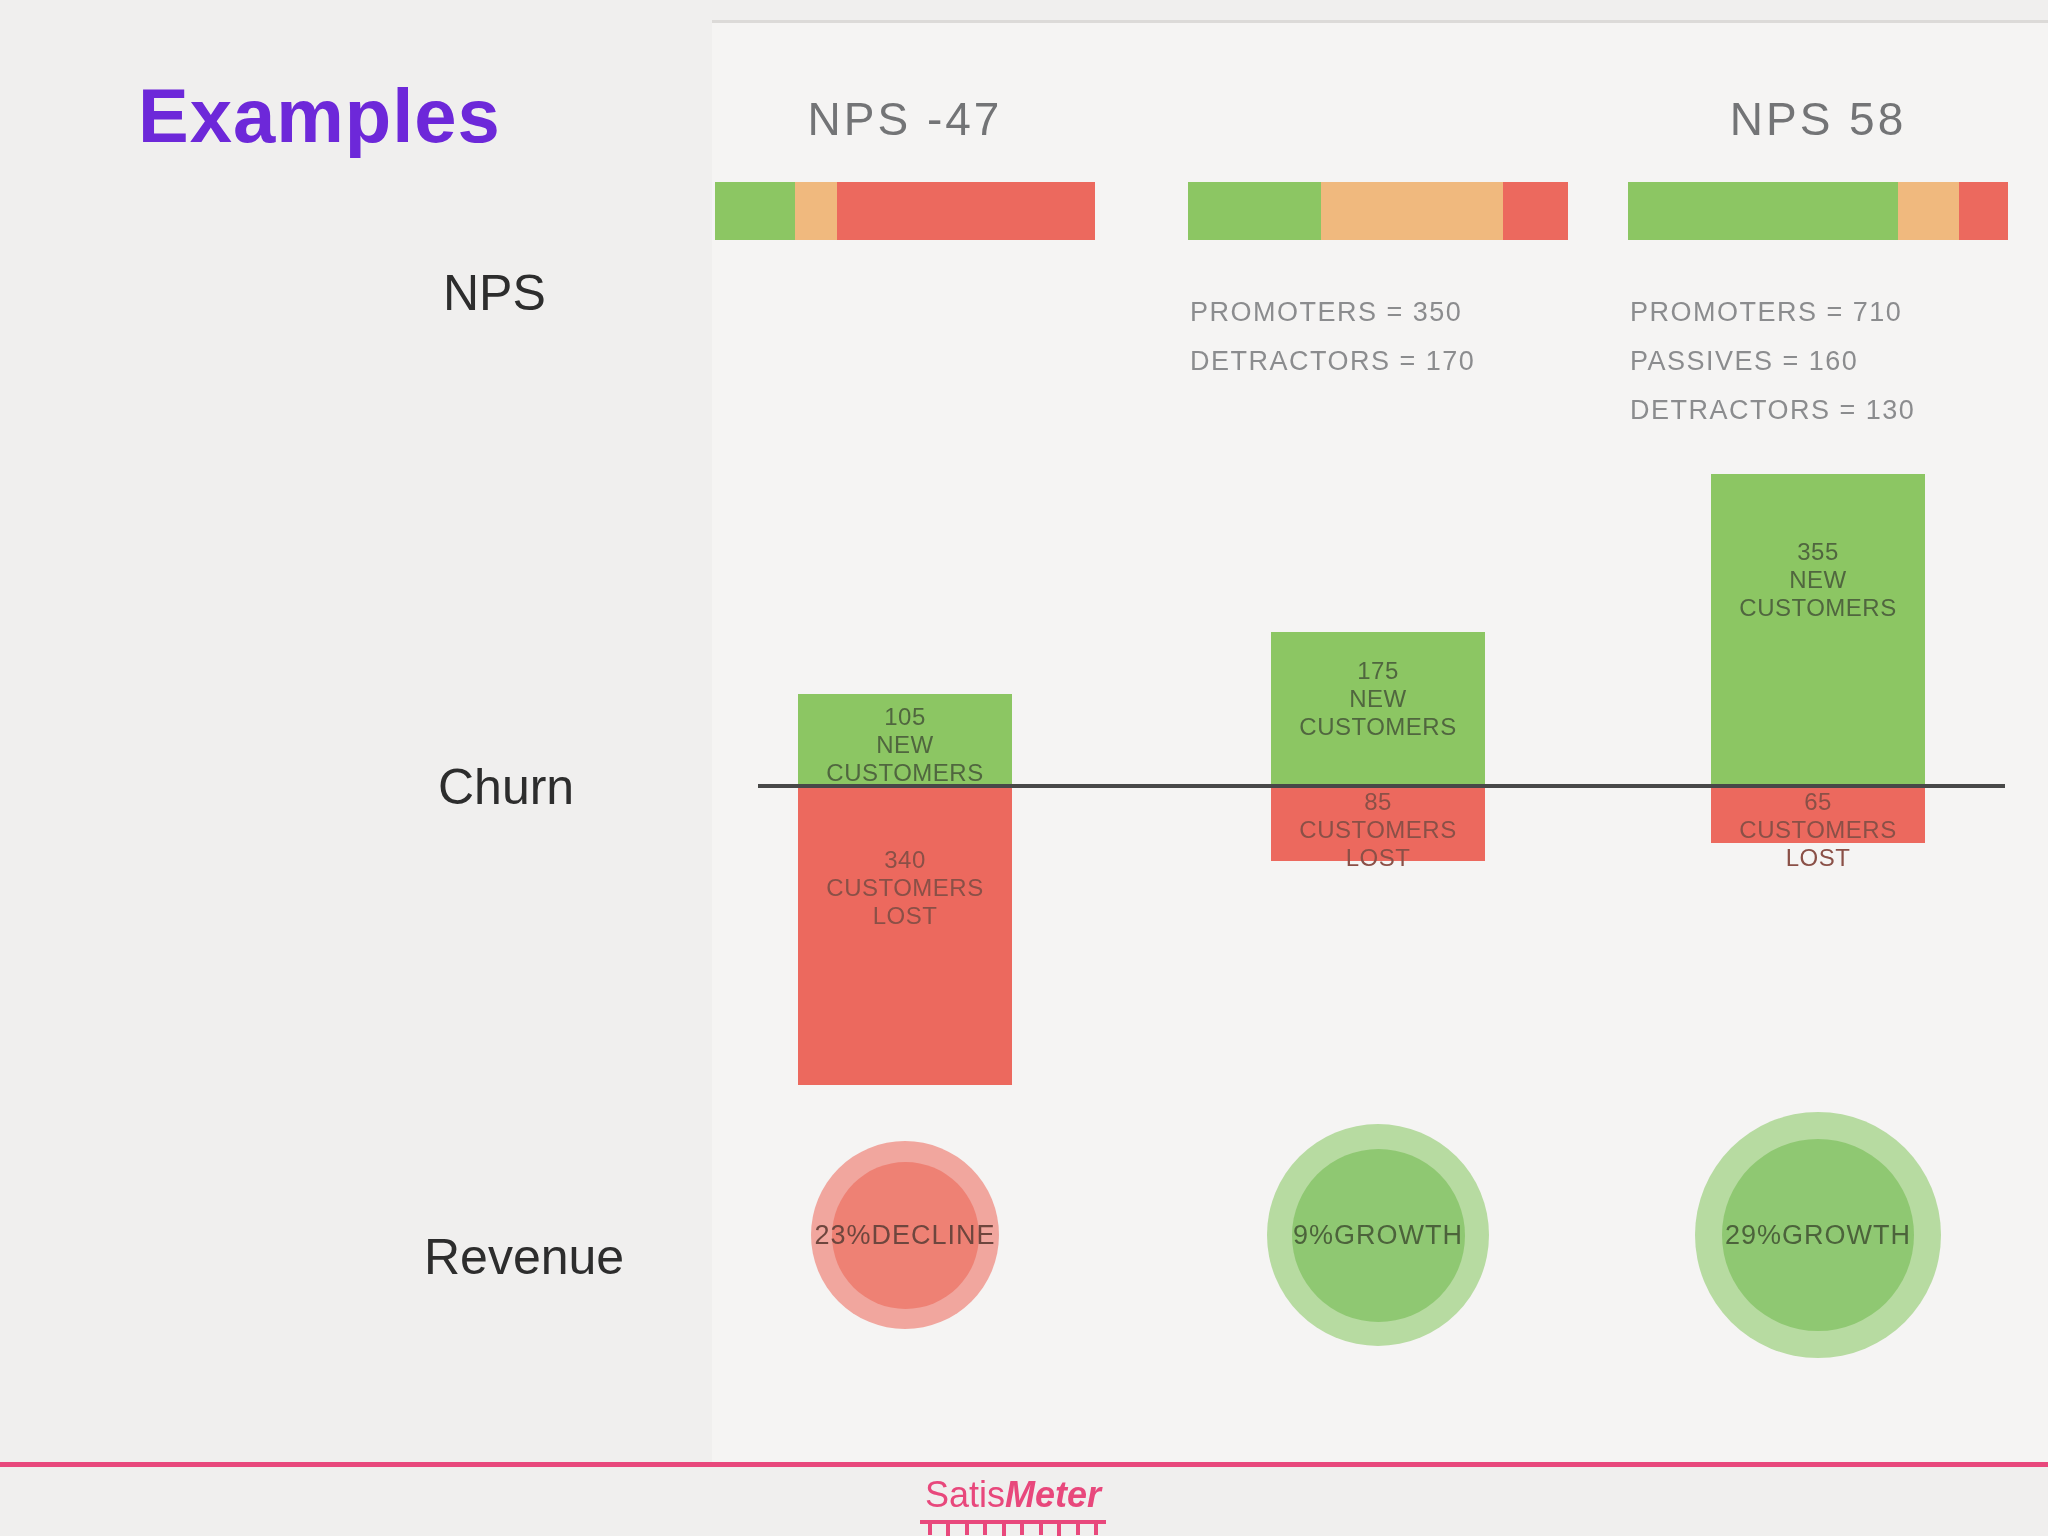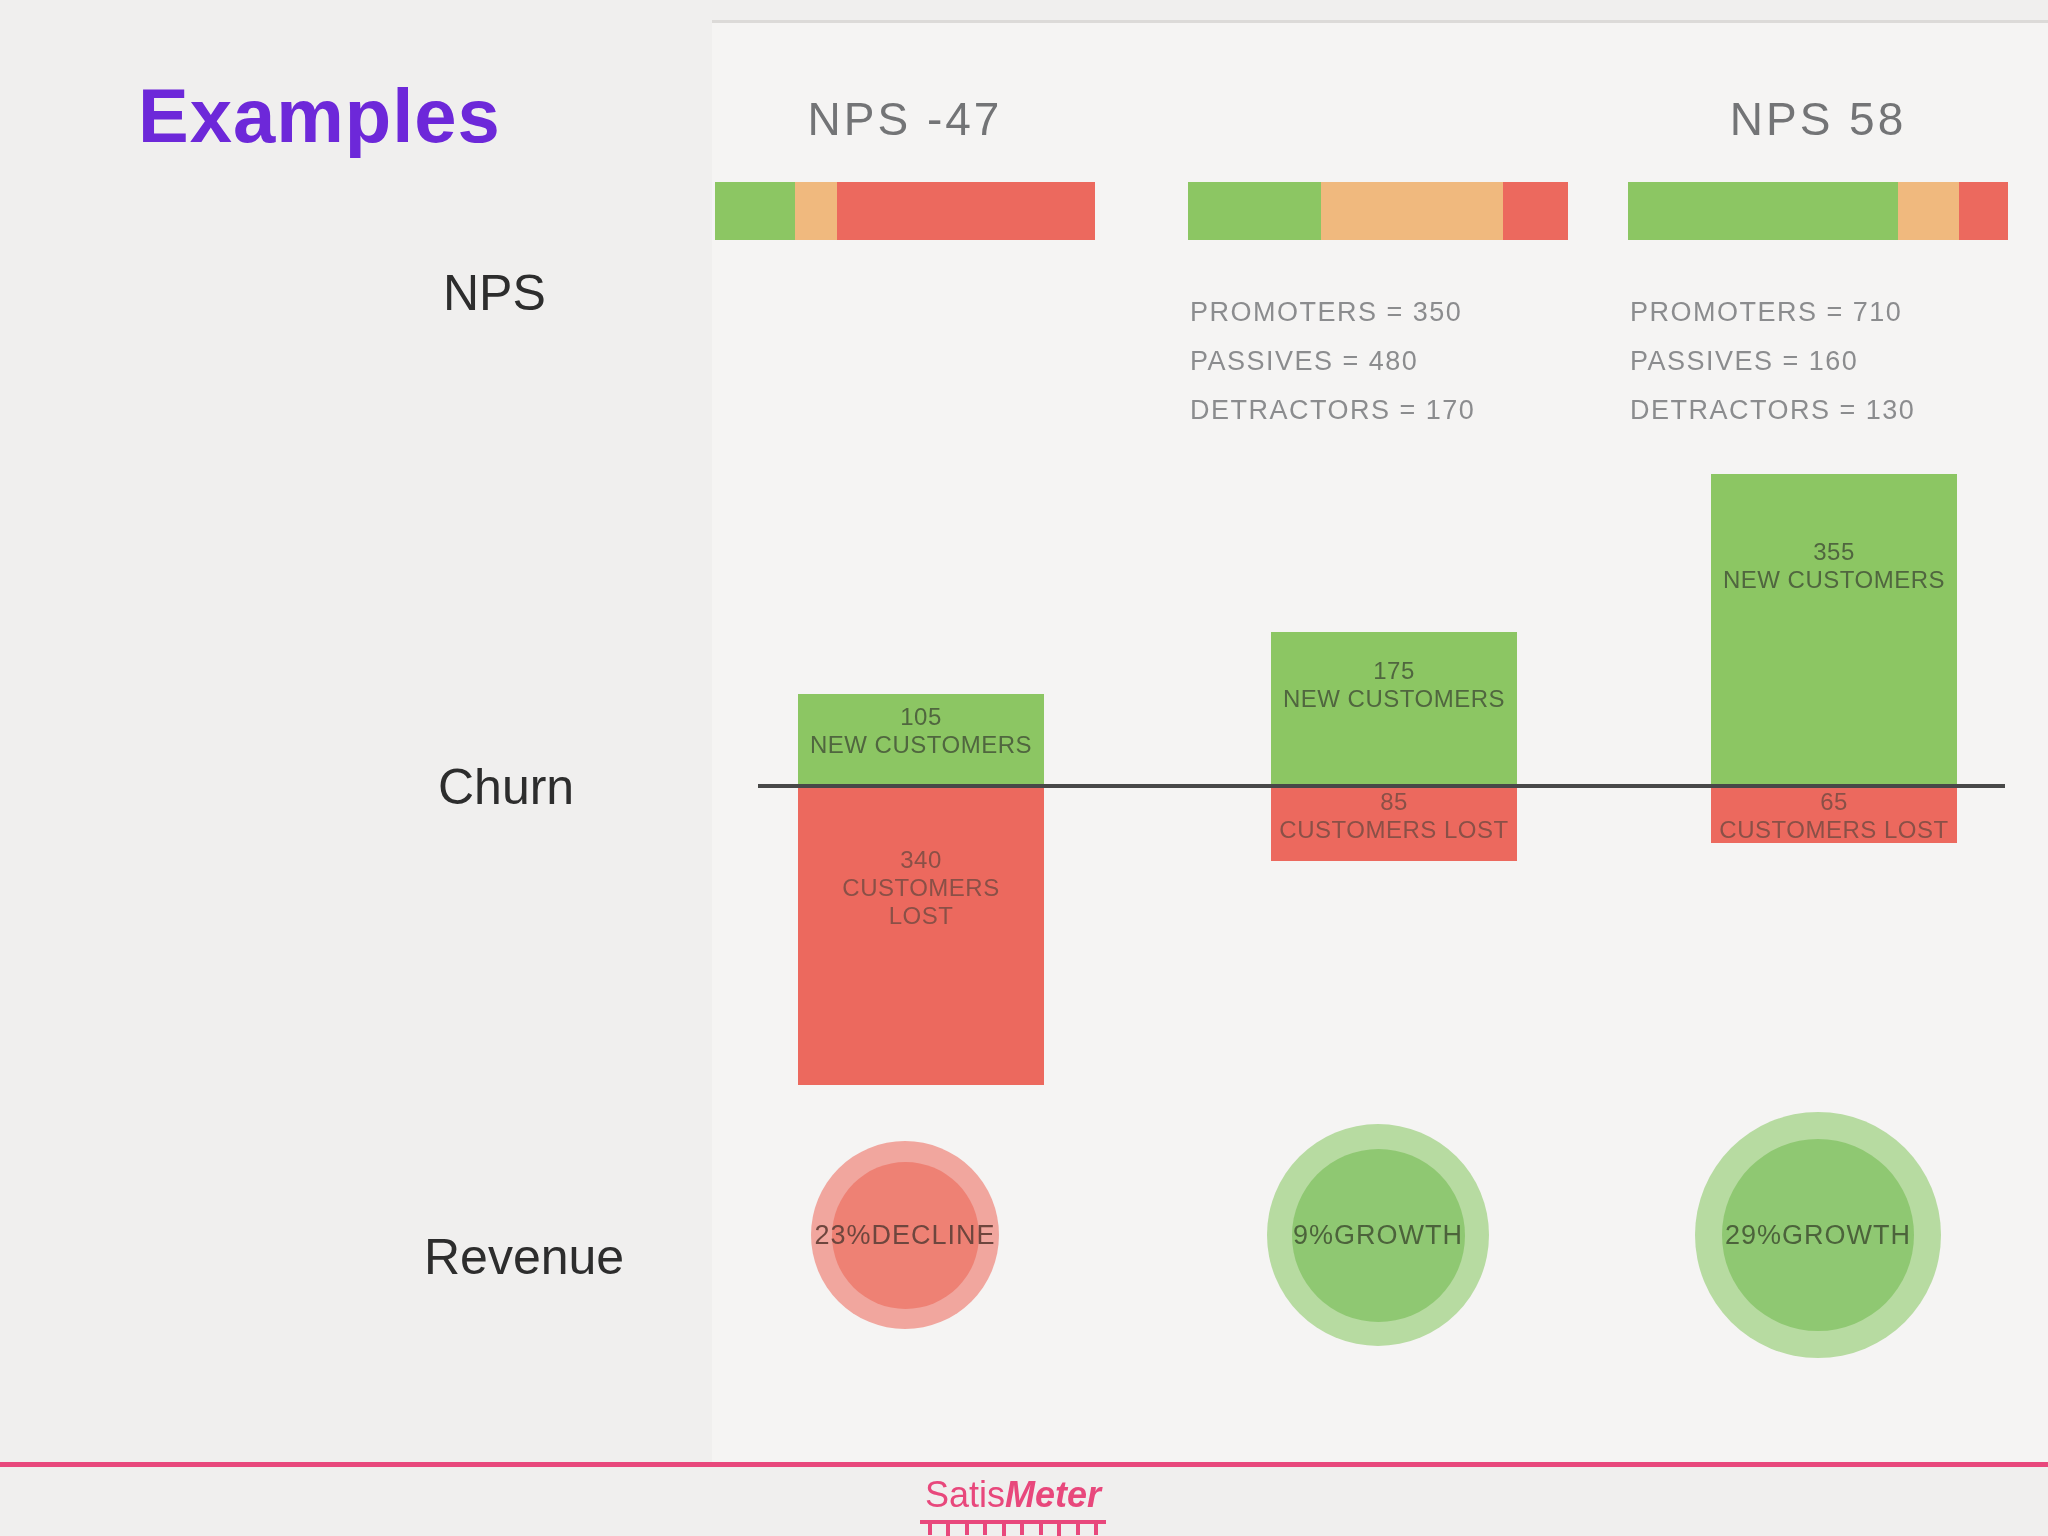--- a/index.html
+++ b/index.html
@@ -23,21 +23,21 @@
 
   .nps-bar { position:absolute; top:182px; left:0; width:100%; height:58px; display:flex; }
   .seg { height:100%; }
 
   .stats { position:absolute; top:288px; left:2px; width:100%; }
   .stat-line { font-size:27px; color:#8b8c8e; letter-spacing:1.5px; line-height:49px; white-space:nowrap; }
 
   .churn-baseline { position:absolute; left:758px; top:784px; width:1247px; height:4px;
                     background:#484848; z-index:5; }
 
-  .churn-bar { position:absolute; left:83px; width:246px; z-index:2; display:flex;
+  .churn-bar { position:absolute; left:83px; width:214px; z-index:2; display:flex;
                flex-direction:column; align-items:center; }
   .churn-label { text-align:center; font-size:24px; line-height:28px; letter-spacing:0.5px; }
   .churn-bar.new .churn-label { color:#50663f; }
   .churn-bar.lost .churn-label { color:#8a5047; }
   .churn-label span { display:block; }
   .lost-narrow { max-width:160px; margin:0 auto; }
 
   .revenue-circle { position:absolute; border-radius:50%; display:flex;
                     align-items:center; justify-content:center; z-index:2; }
   .revenue-inner { border-radius:50%; display:flex; flex-direction:row;
@@ -97,21 +97,20 @@
   </div>
 
   <div class="column" style="left:1188px;">
     <div class="nps-bar">
       <div class="seg" style="width: 35%; background: rgb(140, 198, 99);"></div>
       <div class="seg" style="width: 48%; background: rgb(240, 185, 126);"></div>
       <div class="seg" style="width: 17%; background: rgb(236, 105, 94);"></div>
     </div>
     <div class="stats">
       <div class="stat-line">PROMOTERS = 350</div>
-      <div class="stat-line">PASSIVES = 480</div>
       <div class="stat-line">DETRACTORS = 170</div>
     </div>
     <div class="churn-bar new" style="height: 154px; top: 632px; background: rgb(140, 198, 99); padding-top: 25px;">
       <div class="churn-label">
         <span>175</span>
           <span>NEW CUSTOMERS</span>
       </div>
     </div>
     <div class="churn-bar lost" style="height: 75px; top: 786px; background: rgb(236, 105, 94); padding-top: 2px;">
       <div class="churn-label">

